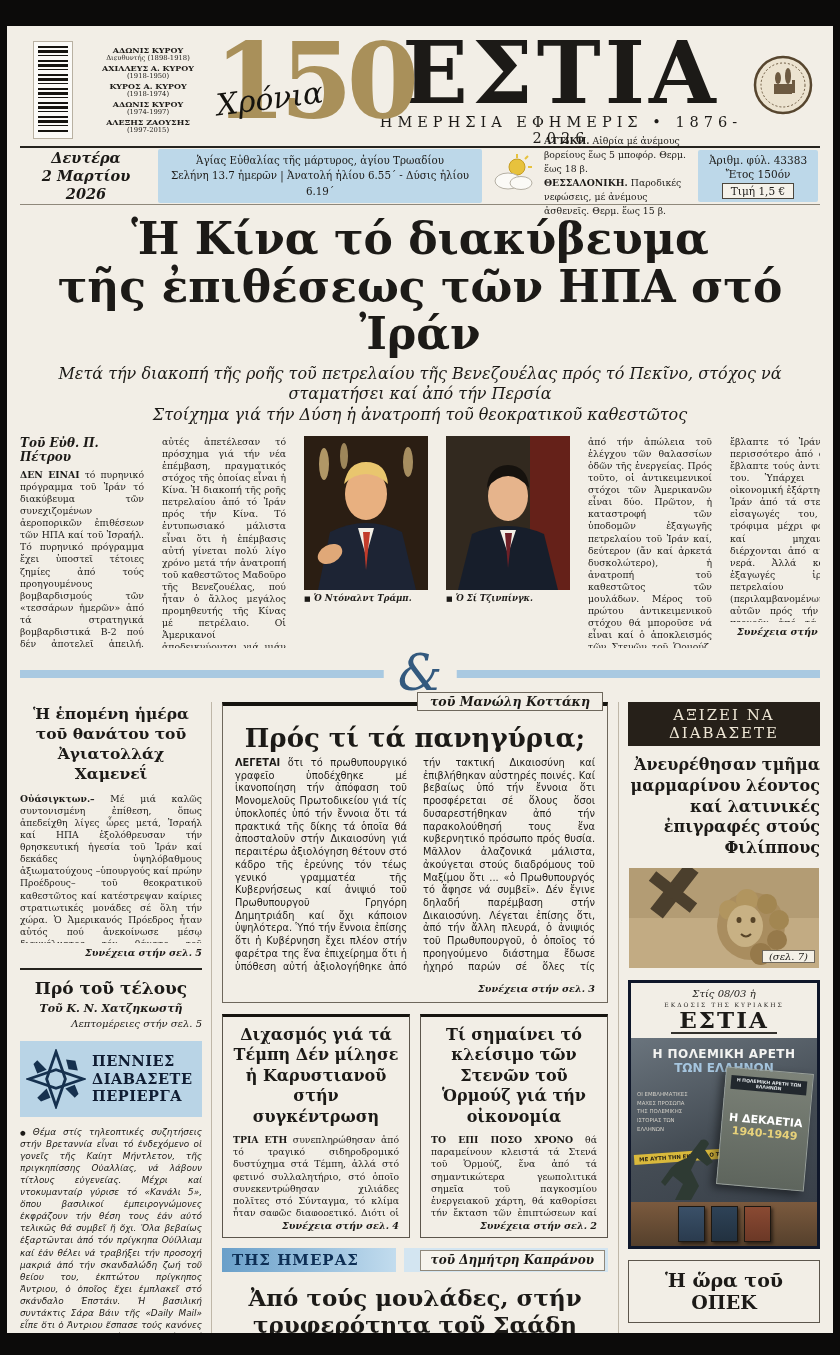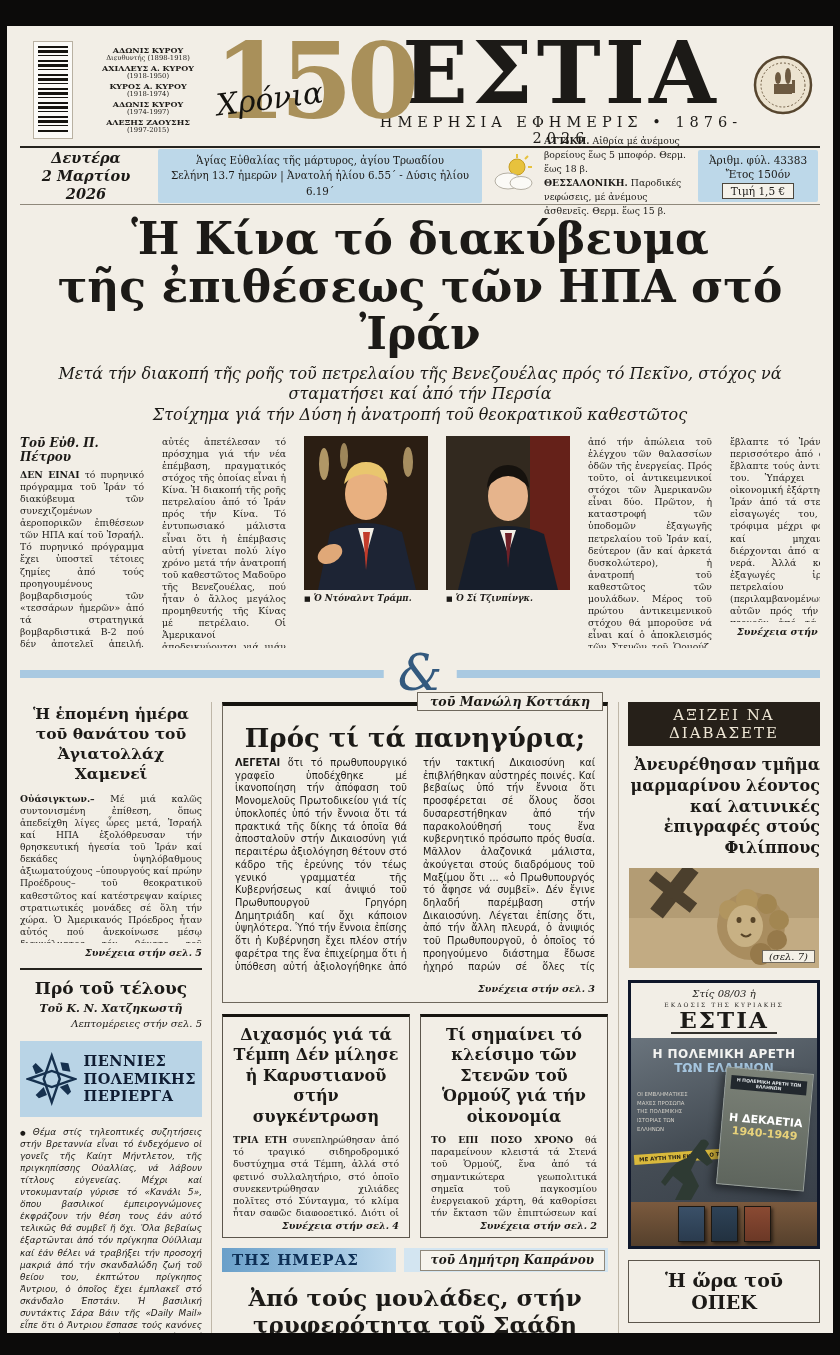--- a/index.html
+++ b/index.html
@@ -262,21 +262,21 @@
           </g>
           <g fill="#16314f">
             <path d="M12 12 L22 22 L12 26 L8 16 Z"></path>
             <path d="M52 12 L56 22 L46 22 L42 12 Z" transform="rotate(8 49 17)"></path>
             <path d="M12 52 L22 42 L26 52 L16 56 Z"></path>
             <path d="M52 52 L42 42 L52 38 L56 48 Z"></path>
           </g>
         </svg>
         <div class="pennies-text">
           <div>ΠΕΝΝΙΕΣ</div>
-          <div>ΠΟΛΕΜΙΚΗΣ</div>
+          <div>ΔΙΑΒΑΣΕΤΕ</div>
           <div>ΠΕΡΙΕΡΓΑ</div>
         </div>
       </div>
       <div class="bullets">
         <p><span class="blt">●</span><span>Θέμα στίς τηλεοπτικές συζητήσεις στήν Βρεταννία εἶναι τό ἐνδεχόμενο οἱ γονεῖς τῆς Καίητ Μήντλετον, τῆς πριγκηπίσσης Οὐαλλίας, νά λάβουν τίτλους εὐγενείας. Μέχρι καί ντοκυμανταίρ γύρισε τό «Κανάλι 5», ὅπου βασιλικοί ἐμπειρογνώμονες ἐκφράζουν τήν θέση τους ἐάν αὐτό τελικῶς θά συμβεῖ ἤ ὄχι. Ὅλα βεβαίως ἐξαρτῶνται ἀπό τόν πρίγκηπα Οὐίλλιαμ καί ἐάν θέλει νά τραβήξει τήν προσοχή μακριά ἀπό τήν σκανδαλώδη ζωή τοῦ θείου του, ἐκπτώτου πρίγκηπος Ἀντριου, ὁ ὁποῖος ἔχει ἐμπλακεῖ στό σκάνδαλο Ἐπστάιν. Ἡ βασιλική συντάκτις Σάρα Βάιν τῆς «Daily Mail» εἶπε ὅτι ὁ Ἀντριου ἔσπασε τούς κανόνες τῆς βασιλικῆς παραδόσεως καί τώρα τό Παλάτι πρέπει νά βρεῖ νέα πρόσωπα πού θά ἀποκτήσουν ρόλους μέσῳ τῆς καλῆς συμπεριφορᾶς τους.</span></p>
 
       </div>
     </aside>
 
     <div class="col-mid">

